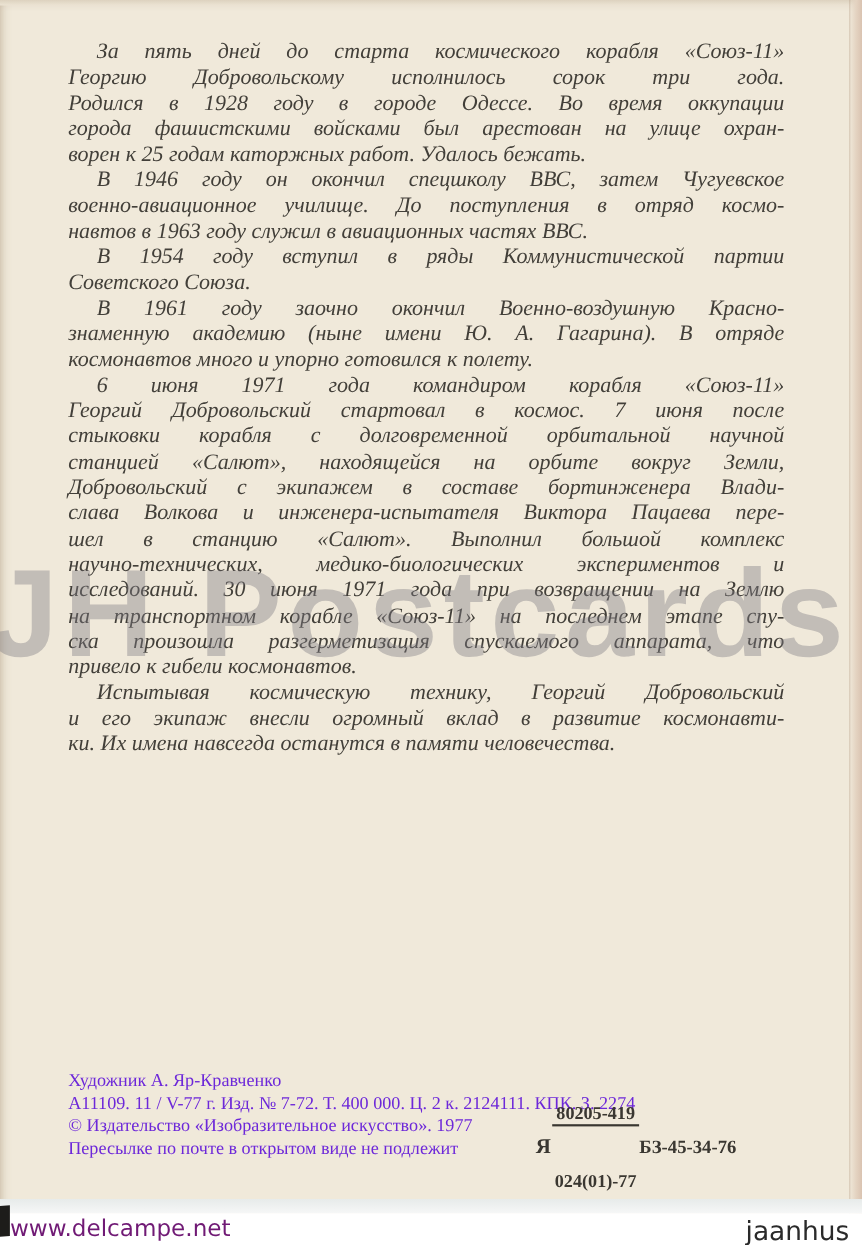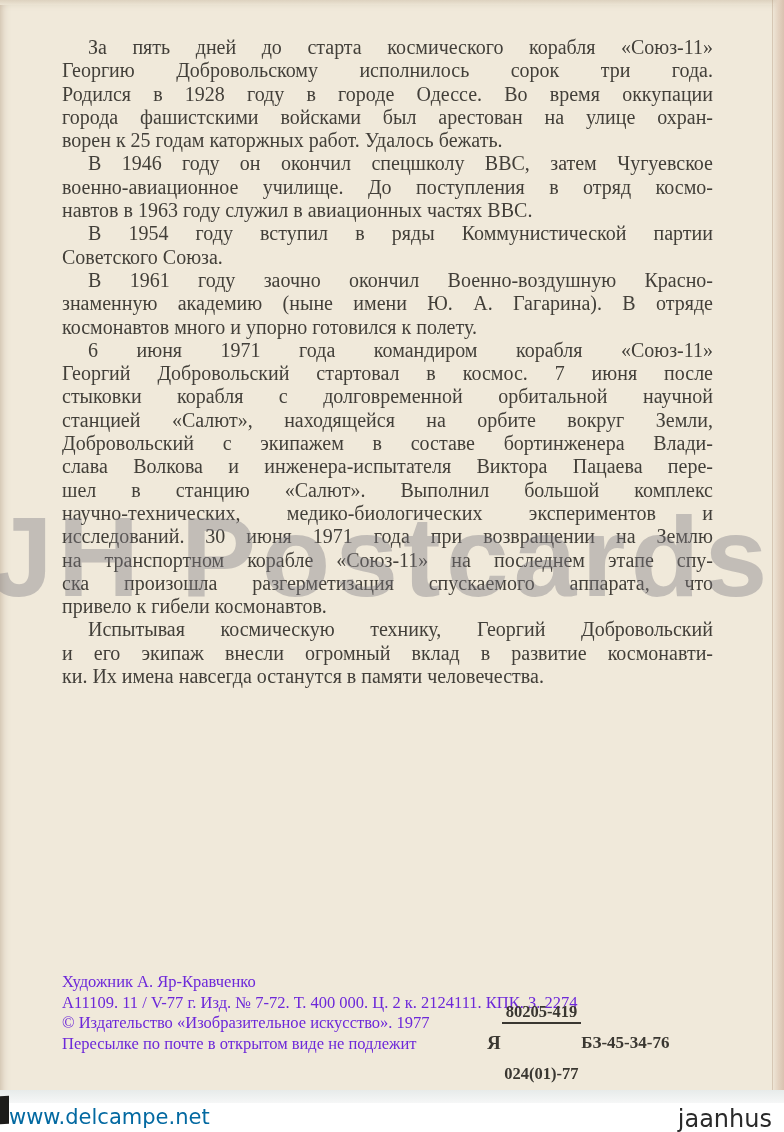--- a/index.html
+++ b/index.html
@@ -17,21 +17,21 @@
           background:linear-gradient(#ddd2bf,#ece4d4); }
   .card-right-edge { position:absolute; right:0; top:0; width:12px; height:100%;
           background:linear-gradient(90deg, rgba(240,233,218,0) 0%, #e3d2c0 55%, #d9c2b0 100%); }
   .card-right-edge::before { content:""; position:absolute; left:0; top:0; width:1px; height:100%;
           background:rgba(170,140,115,.35); }
 
   
   .text-block { position:absolute; left:62px; top:36px; width:651px;
           font-size:20px; line-height:23.3px; color:#423f39; }
   .para { margin:0; }
-  .jline { text-align:justify; text-align-last:justify; white-space:normal; }
+  .jline { text-align:justify; text-align-last:justify; white-space:normal;font-style:italic; }
   .jline.jlast { text-align-last:left; }
   .para .jline:first-child { text-indent:26px; }
 
   
   .imprint { position:absolute; left:62px; top:972px; width:660px;
           font-size:16.5px; line-height:20.6px; color:#6d28d9; white-space:nowrap; }
 
   .index-block { position:absolute; left:487px; top:1002px; display:flex; align-items:center;
           font-weight:bold; color:#3a3731; }
   .index-prefix { font-size:19px; margin-right:1px; }
@@ -45,21 +45,21 @@
           font-family:"Liberation Sans", sans-serif; font-weight:bold;
           font-size:113px; letter-spacing:5px; white-space:nowrap;
           color:rgba(124,122,130,.40); z-index:5; pointer-events:none; }
 
   
   .footer-strip { position:absolute; left:0; top:1090px; width:784px; height:42px; }
   .footer-fade { position:absolute; left:0; top:0; width:100%; height:13px;
           background:linear-gradient(#e7ebea,#f6f7f7); }
   .footer-bar { position:absolute; left:0; top:13px; width:100%; height:29px; background:#ffffff;
           font-family:"DejaVu Sans", "Liberation Sans", sans-serif; }
-  .footer-site { position:absolute; left:9px; top:2px; font-size:21px; color:#0369a1; }
+  .footer-site { position:absolute; left:9px; top:2px; font-size:21px; color:#701a75; }
   .footer-seller { position:absolute; right:12px; top:2px; font-size:24px; color:#2a2a2a; }
   .corner-mark { position:absolute; left:0; top:6px; width:9px; height:28px;
           background:#1d1c1a; transform:skewY(-4deg); }
 </style>
 </head>
 <body>
 
 <div class="screen">
 
   <div class="card">

